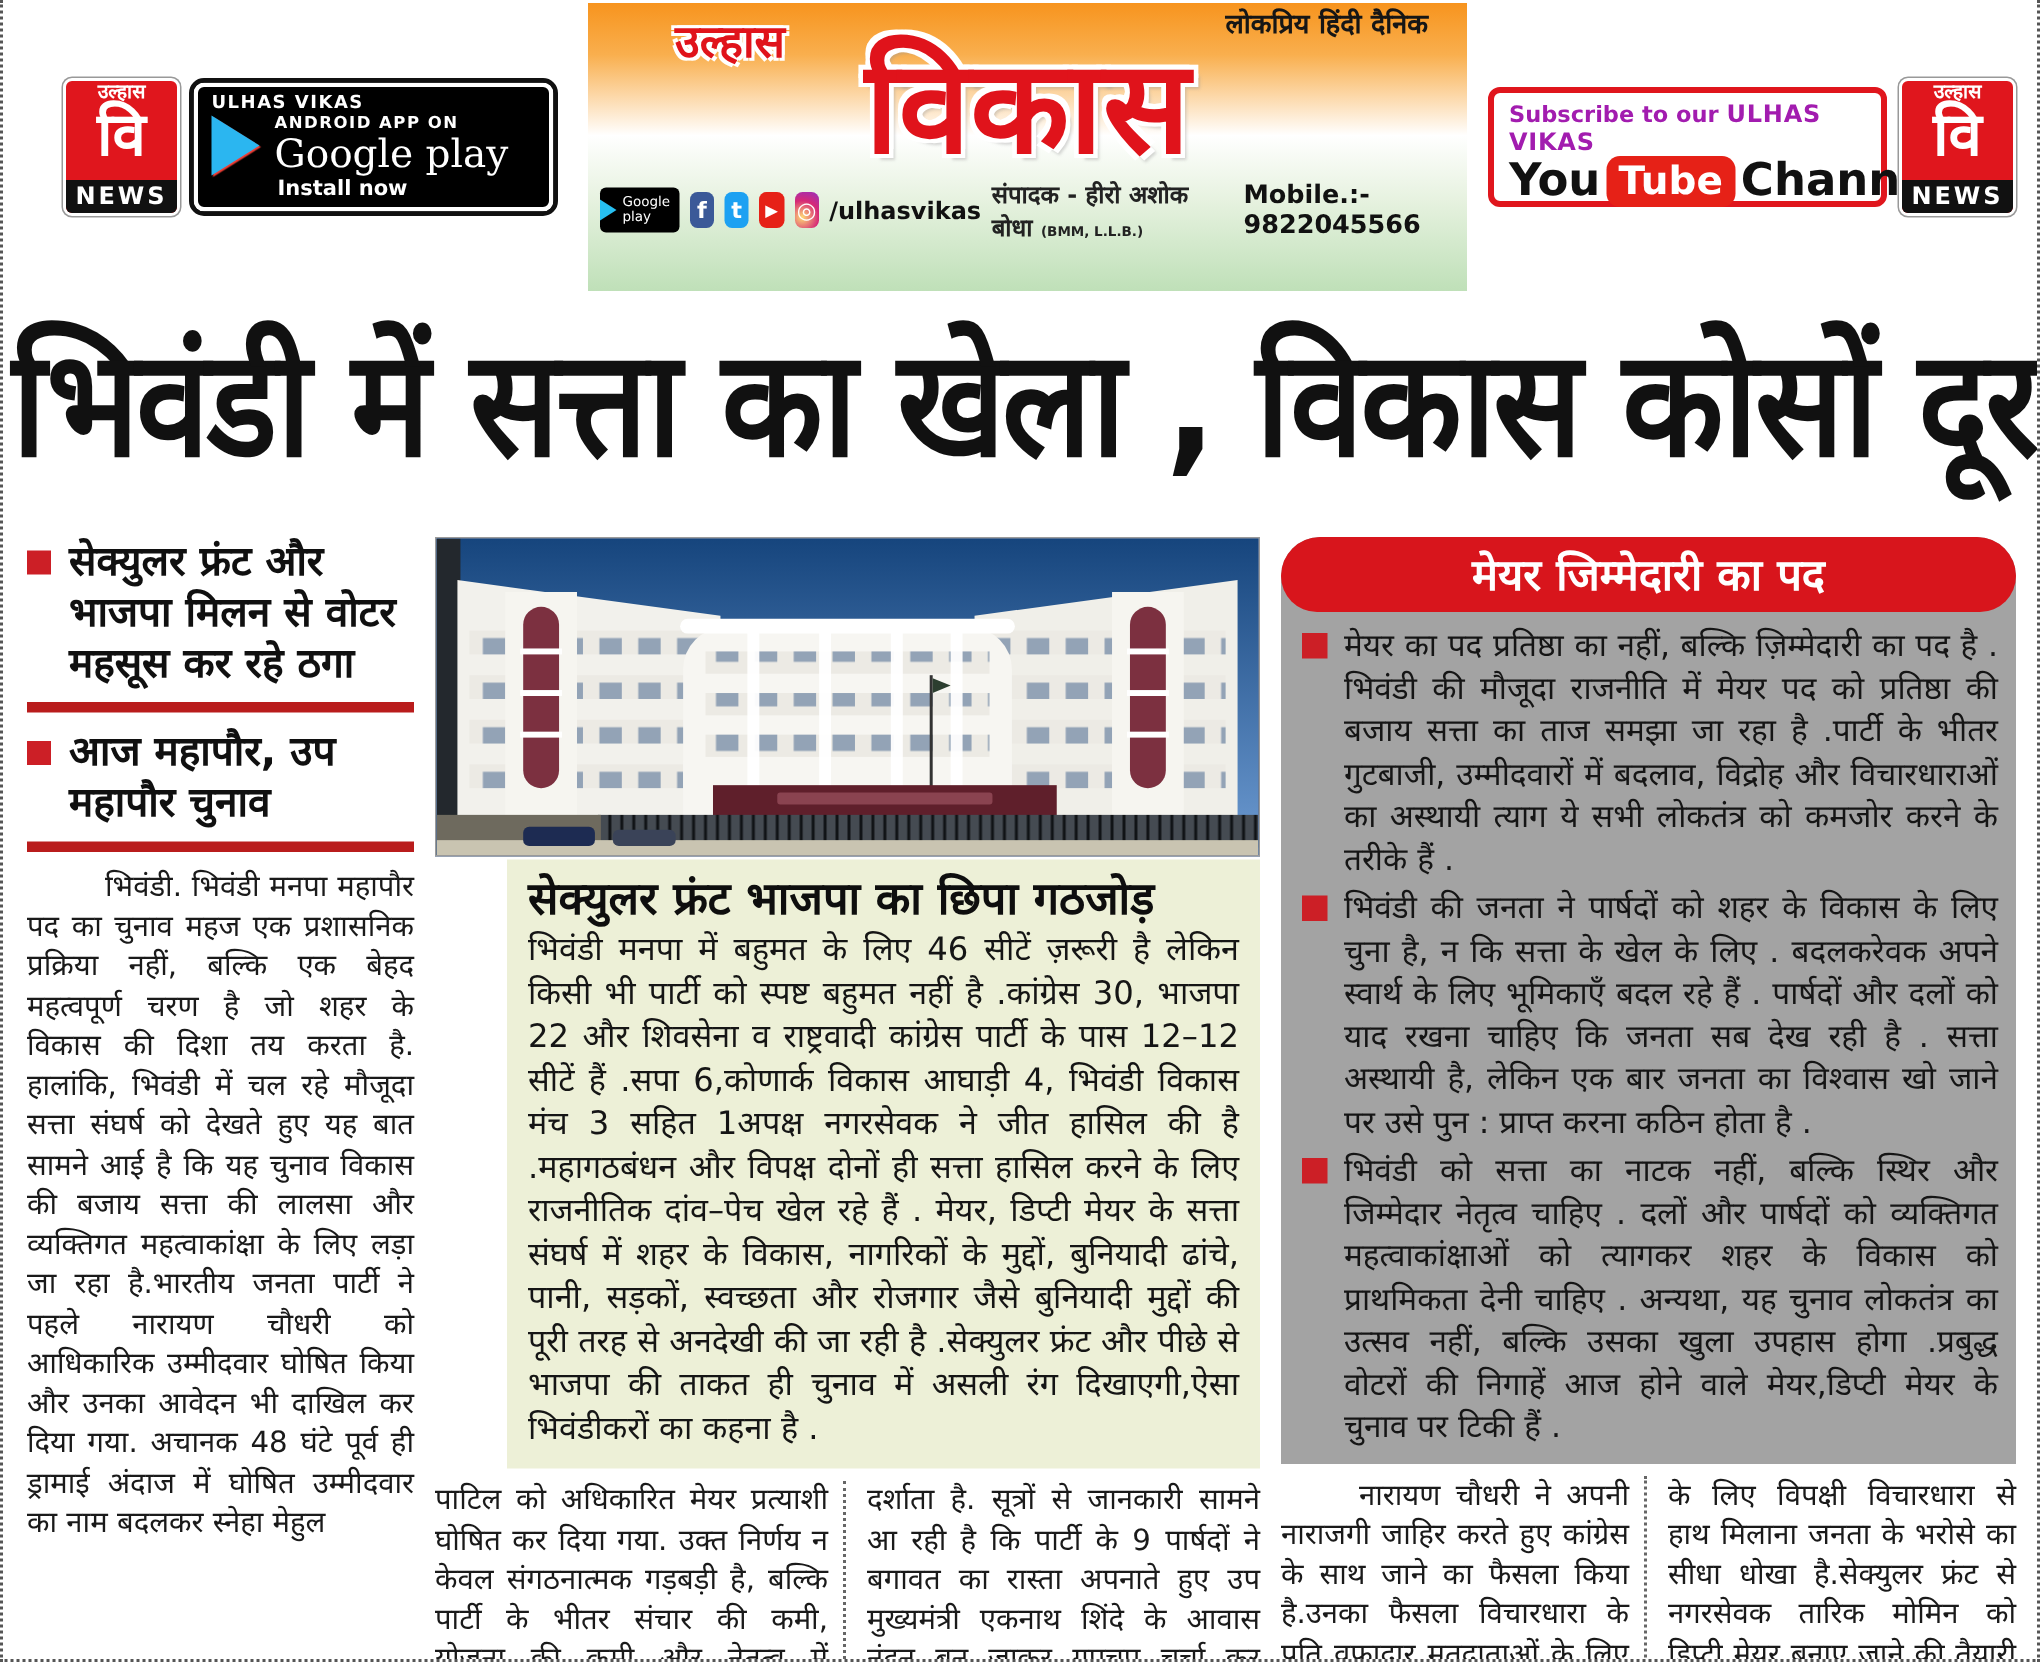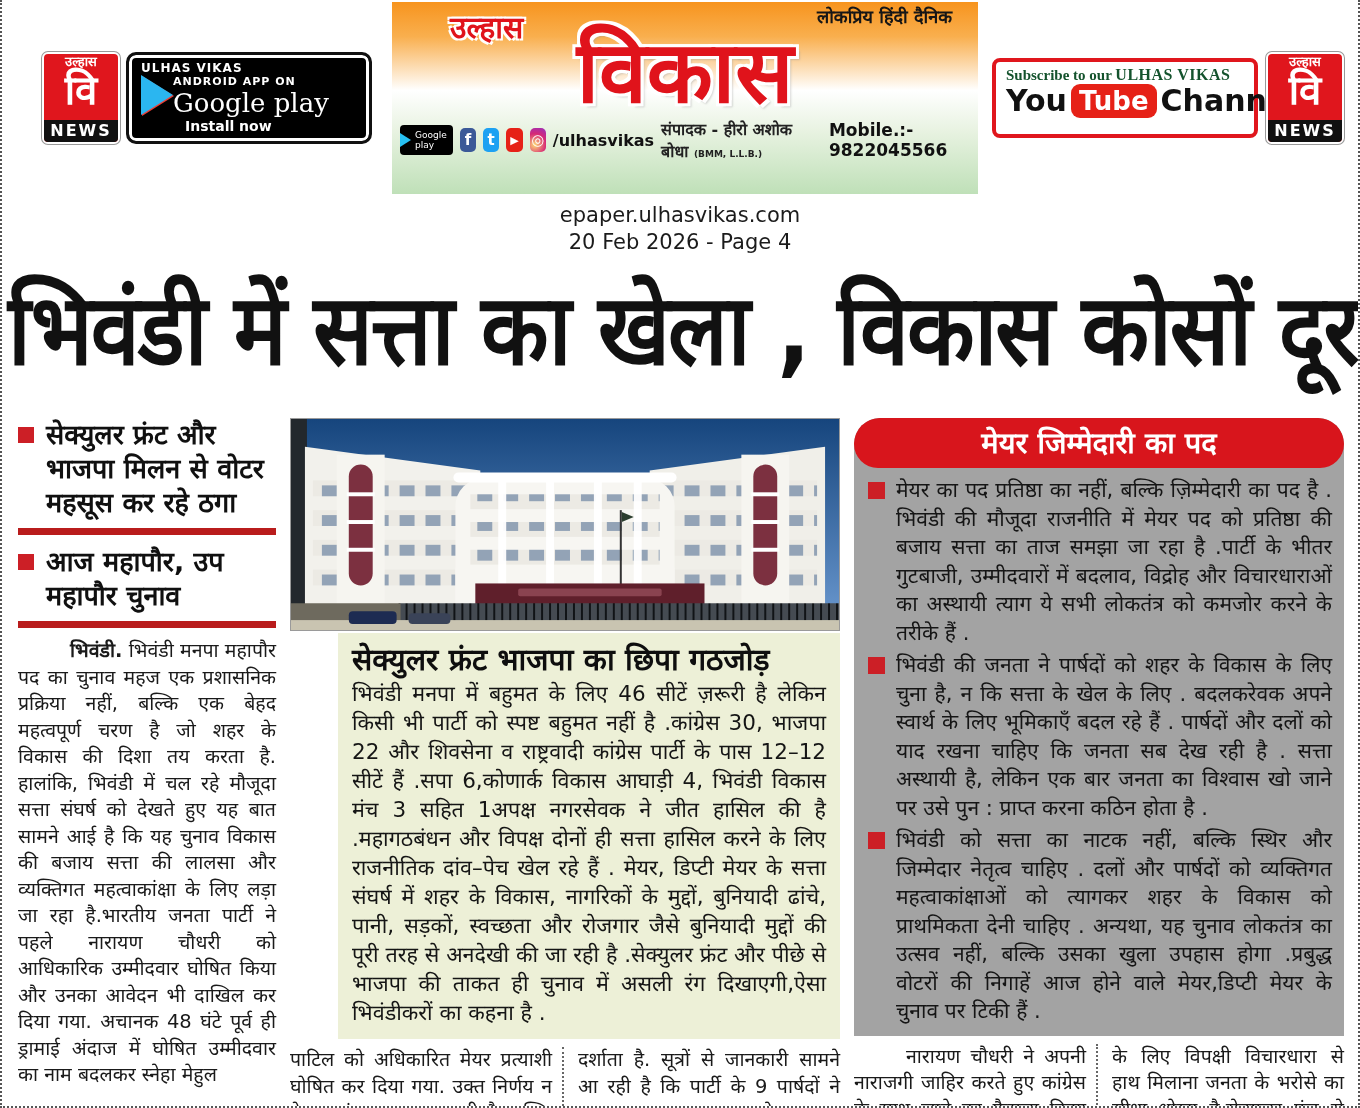--- a/index.html
+++ b/index.html
@@ -15,21 +15,21 @@
   .news-logo .ul { color:#fff; font-size:13px; font-weight:bold; line-height:15px; }
   .news-logo .vi { color:#fff; font-size:40px; font-weight:900; line-height:42px; flex:1; }
   .news-logo .nw { background:#111; color:#fff; font-size:16px; font-weight:900; width:100%;
     text-align:center; letter-spacing:2px; line-height:22px; }
   .logo-left { left:40px; top:52px; }
   .logo-right { right:14px; top:52px; }
 
   .gp-badge { position:absolute; left:124px; top:52px; width:246px; height:92px; background:#000;
     border:3px solid #111; border-radius:10px; box-shadow:inset 0 0 0 3px #fff; padding:6px 10px 4px 12px; color:#fff; }
   .gp-badge .brand { font-size:12px; font-weight:900; letter-spacing:1px; }
-  .gp-row { display:flex; align-items:flex-start; }
+  .gp-row { display:flex; align-items:center; gap:10px; }
   .gp-tri { width:0; height:0; border-top:20px solid transparent; border-bottom:20px solid transparent;
     border-left:32px solid #2bb6f0; filter:drop-shadow(1px 1px 0 #ef3e36); }
   .gp-texts .small { font-size:11px; font-weight:bold; letter-spacing:1px; }
   .gp-texts .big { font-size:26px; font-family:"DejaVu Serif","Liberation Serif",serif; }
   .gp-badge .install { font-size:14px; font-weight:900; margin-left:44px; }
 
   .masthead { position:absolute; left:390px; top:2px; width:586px; height:192px;
     background:linear-gradient(180deg,#f7941e 0%,#f9af4e 18%,#ffffff 46%,#e7f2e0 68%,#bfe0b8 100%); }
   .cities { text-align:center; font-size:14.5px; font-weight:bold; color:#5d3a00; padding-top:4px; }
   .tagline { text-align:right; font-size:18px; font-weight:900; color:#161616; padding-right:26px; line-height:30px; }
@@ -49,21 +49,21 @@
   .handle { font-size:16px; font-weight:900; color:#111; }
   .editor { font-size:16px; font-weight:bold; color:#222; }
   .editor small { font-size:9px; }
   .mobile { margin-left:auto; font-size:17px; font-weight:900; color:#111; }
   .mh-bar { display:flex; align-items:center; gap:10px; margin-top:3px; }
   .mh-bar .bar { flex:1; height:10px; background:#f5a21b; }
   .mh-site { font-size:17px; font-weight:900; color:#222; }
 
   .yt-badge { position:absolute; right:100px; top:58px; width:266px; height:80px; background:#fff;
     border:4px solid #e0161d; border-radius:8px; padding:4px 10px; }
-  .yt-l1 { font-size:15px; color:#14532d; font-weight:bold;font-family:Liberation Serif, serif; }
+  .yt-l1 { font-size:15px; color:#a21caf; font-weight:bold; }
   .yt-l1 b { font-size:16px; font-weight:900; letter-spacing:.5px; }
   .yt-l2 { display:flex; align-items:center; gap:4px; font-weight:900; font-size:30px; color:#111; line-height:34px; }
   .yt-tube { background:#e62117; color:#fff; border-radius:9px; padding:0 8px; font-size:26px; }
 
   
   .epaper { text-align:center; font-size:21px; color:#1b1b1b; line-height:27px; padding-top:6px; }
 
   
   .headline { text-align:center; font-size:88px; font-weight:900; color:#111; line-height:1.0;
     padding:22px 6px 10px 6px; white-space:nowrap; letter-spacing:-2px; transform:scaleY(1.12);
@@ -73,21 +73,21 @@
   .content { display:flex; gap:14px; padding:12px 14px 0 16px; }
   .col-left { width:258px; flex:none; }
   .col-center { width:550px; flex:none; }
   .col-right { flex:1; min-width:0; }
 
   .lead-item { position:relative; padding:0 0 8px 28px; border-bottom:7px solid #b91c1c; margin-bottom:10px; }
   .lead-item::before { content:""; position:absolute; left:0; top:9px; width:16px; height:16px; background:#cc1f26; }
   .lead-item .txt { font-size:27px; font-weight:900; line-height:34px; color:#101010; }
   .body-text { font-size:19.5px; line-height:26.5px; text-align:justify; color:#1a1a1a; }
   .body-text .indent { display:inline-block; width:52px; }
-  .body-text b { font-weight:700; }
+  .body-text b { font-weight:400; }
 
   .photo { position:relative; height:213px; border:1px solid #9a9a9a; overflow:hidden; background:#2a5795; }
   .photo svg { display:block; width:100%; height:100%; }
 
   .yellow-box { background:#edf0d7; padding:8px 14px 12px 14px; margin-top:2px;margin-left:48px; }
   .yellow-box h2 { font-size:30px; font-weight:900; color:#0e0e0e; line-height:38px; }
   .yellow-box p { font-size:21.5px; line-height:29px; text-align:justify; color:#151515; }
 
   .pair { display:flex; gap:14px; margin-top:8px; }
   .pair .pcol { flex:1; min-width:0; font-size:19.5px; line-height:26.5px; text-align:justify; color:#1a1a1a; }
@@ -162,24 +162,20 @@
       </div>
     </div>
 
     <div class="news-logo logo-right">
       <span class="ul">उल्हास</span>
       <span class="vi">वि</span>
       <span class="nw">NEWS</span>
     </div>
   </div>
 
-  <div class="epaper">
-    <div>epaper.ulhasvikas.com</div>
-    <div>20 Feb 2026 - Page 4</div>
-  </div>
 
   <div class="headline">भिवंडी में सत्ता का खेला , विकास कोसों दूर</div>
 
   <div class="content">
 
     <div class="col-left">
       <div class="lead-item">
         <span class="txt">सेक्युलर फ्रंट और भाजपा मिलन से वोटर महसूस कर रहे ठगा</span>
       </div>
       <div class="lead-item">

